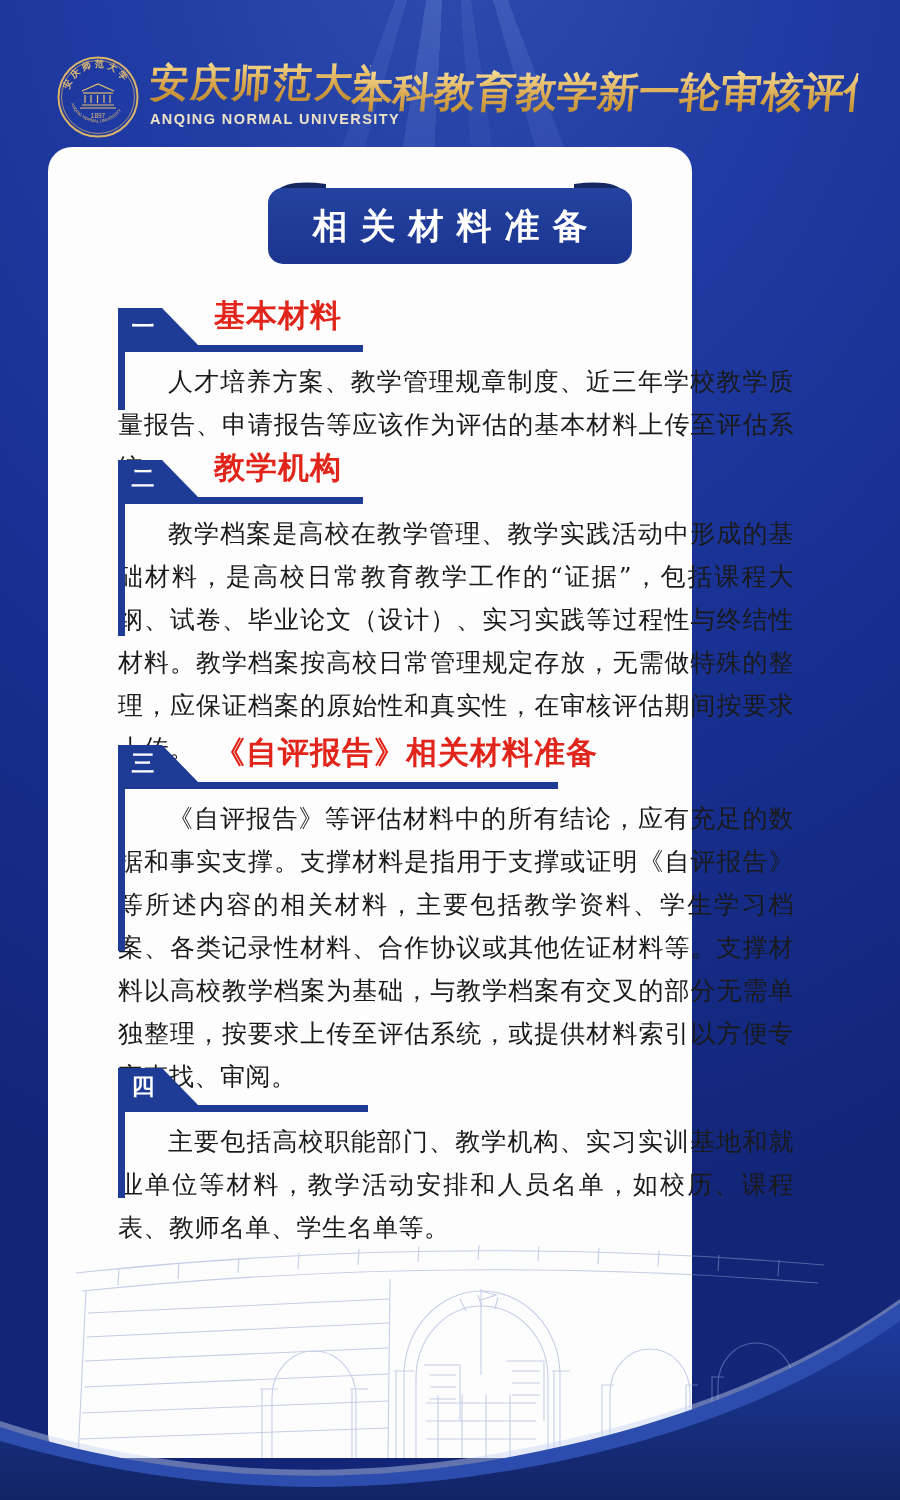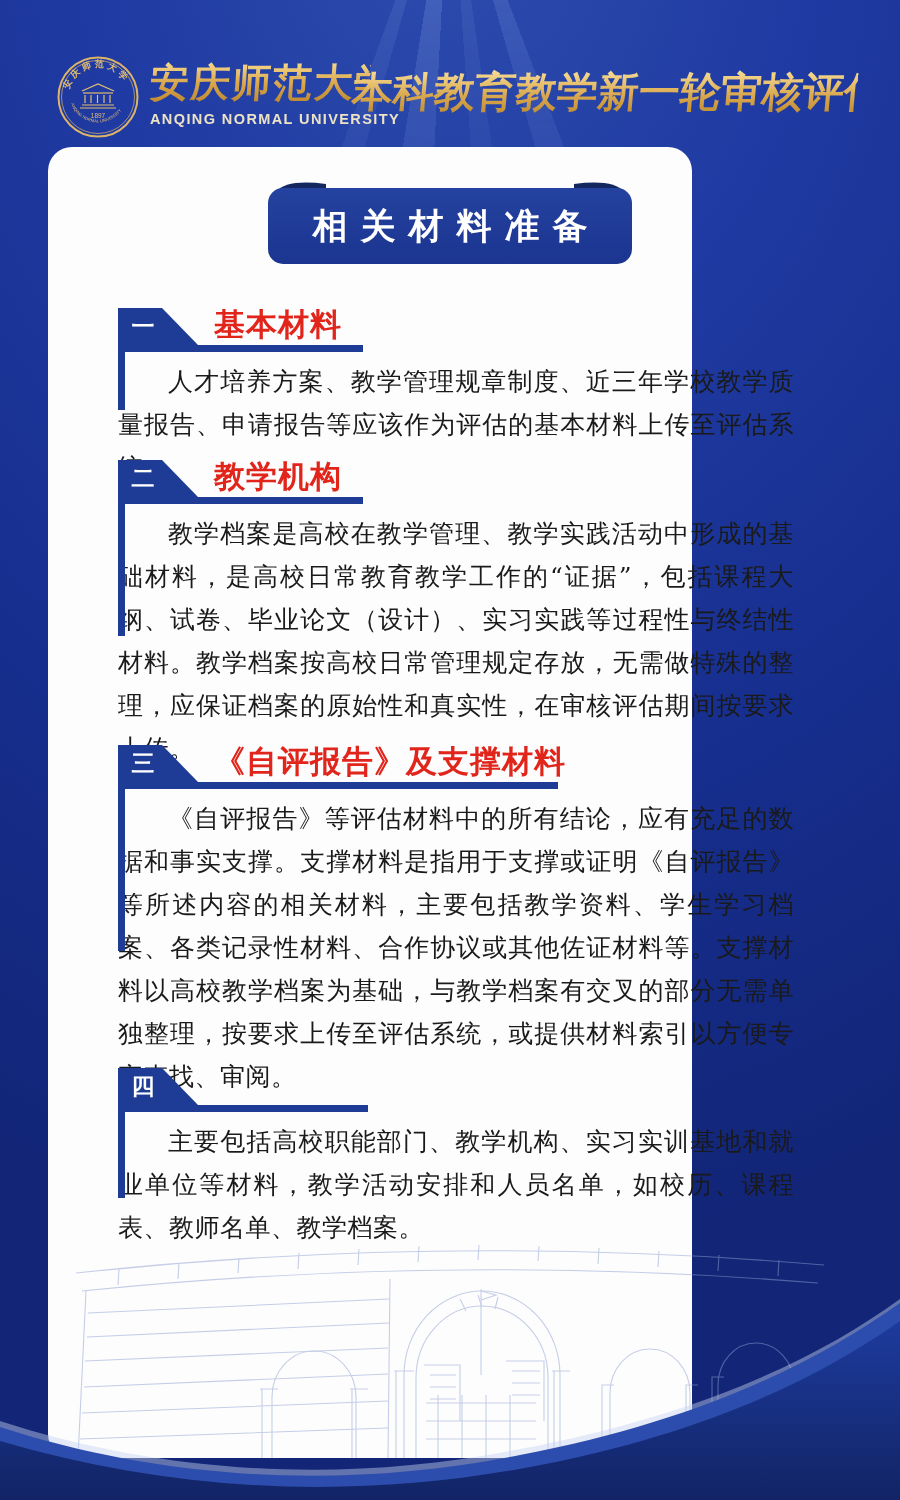--- a/index.html
+++ b/index.html
@@ -63,21 +63,21 @@
   .s1{ top:161px; } .s2{ top:313px; } .s3{ top:598px; } .s4{ top:921px; }
 
   .sec-head{ position:relative; display:flex; align-items:flex-end; height:37px; }
   .badge{
     width:80px; height:37px; background:#1e3c96; flex:0 0 auto;
     clip-path:polygon(0 0, 55% 0, 100% 100%, 0 100%);
     color:#fff; font-size:23px; font-weight:bold; line-height:36px;
     text-align:center; padding-right:30px;
   }
   .sec-title{
-    margin-left:16px; margin-bottom:3px; color:#e1251b;
+    margin-left:16px; margin-bottom:12px; color:#e1251b;
     font-size:31px; font-weight:bold; line-height:34px; letter-spacing:1px; white-space:nowrap;
   }
   .underline{ position:absolute; left:0; top:37px; height:7px; background:#1e3c96; }
   .s1 .underline{ width:245px; } .s2 .underline{ width:245px; }
   .s3 .underline{ width:440px; } .s4 .underline{ width:250px; }
   .vbar{ position:absolute; left:0; top:44px; width:7px; background:#1e3c96; }
   .s1 .vbar{ height:58px; } .s2 .vbar{ height:132px; }
   .s3 .vbar{ height:162px; } .s4 .vbar{ height:86px; }
 
   .sec-body{
@@ -158,34 +158,34 @@
         <div class="sec-title">教学机构</div>
       </div>
       <div class="underline"></div>
       <div class="vbar"></div>
       <div class="sec-body">教学档案是高校在教学管理、教学实践活动中形成的基础材料，是高校日常教育教学工作的“证据”，包括课程大纲、试卷、毕业论文（设计）、实习实践等过程性与终结性材料。教学档案按高校日常管理规定存放，无需做特殊的整理，应保证档案的原始性和真实性，在审核评估期间按要求上传。</div>
     </div>
 
     <div class="section s3">
       <div class="sec-head">
         <div class="badge">三</div>
-        <div class="sec-title">《自评报告》及支撑材料</div>
+        <div class="sec-title">《自评报告》相关材料准备</div>
       </div>
       <div class="underline"></div>
       <div class="vbar"></div>
       <div class="sec-body">《自评报告》等评估材料中的所有结论，应有充足的数据和事实支撑。支撑材料是指用于支撑或证明《自评报告》等所述内容的相关材料，主要包括教学资料、学生学习档案、各类记录性材料、合作协议或其他佐证材料等。支撑材料以高校教学档案为基础，与教学档案有交叉的部分无需单独整理，按要求上传至评估系统，或提供材料索引以方便专家查找、审阅。</div>
     </div>
 
     <div class="section s4">
       <div class="sec-head">
         <div class="badge">四</div>
       </div>
       <div class="underline"></div>
       <div class="vbar"></div>
-      <div class="sec-body">主要包括高校职能部门、教学机构、实习实训基地和就业单位等材料，教学活动安排和人员名单，如校历、课程表、教师名单、教学档案。</div>
+      <div class="sec-body">主要包括高校职能部门、教学机构、实习实训基地和就业单位等材料，教学活动安排和人员名单，如校历、课程表、教师名单、学生名单等。</div>
     </div>
 
     <div class="gate">
       <svg width="784" height="233" viewBox="0 0 784 233">
         <g stroke="#8fa0d0" stroke-width="1.1" fill="none">
 
           <path d="M18 48 Q392 8 766 40"></path>
           <path d="M24 66 Q392 28 760 58"></path>
           <path d="M60 60 L61 44 M120 54 L121 38 M180 48 L181 33 M240 44 L241 28 M300 40 L301 24 M360 37 L361 21 M420 35 L421 20 M480 36 L481 21 M540 39 L541 23 M600 42 L601 26 M660 46 L661 30 M720 51 L721 35"></path>
 

